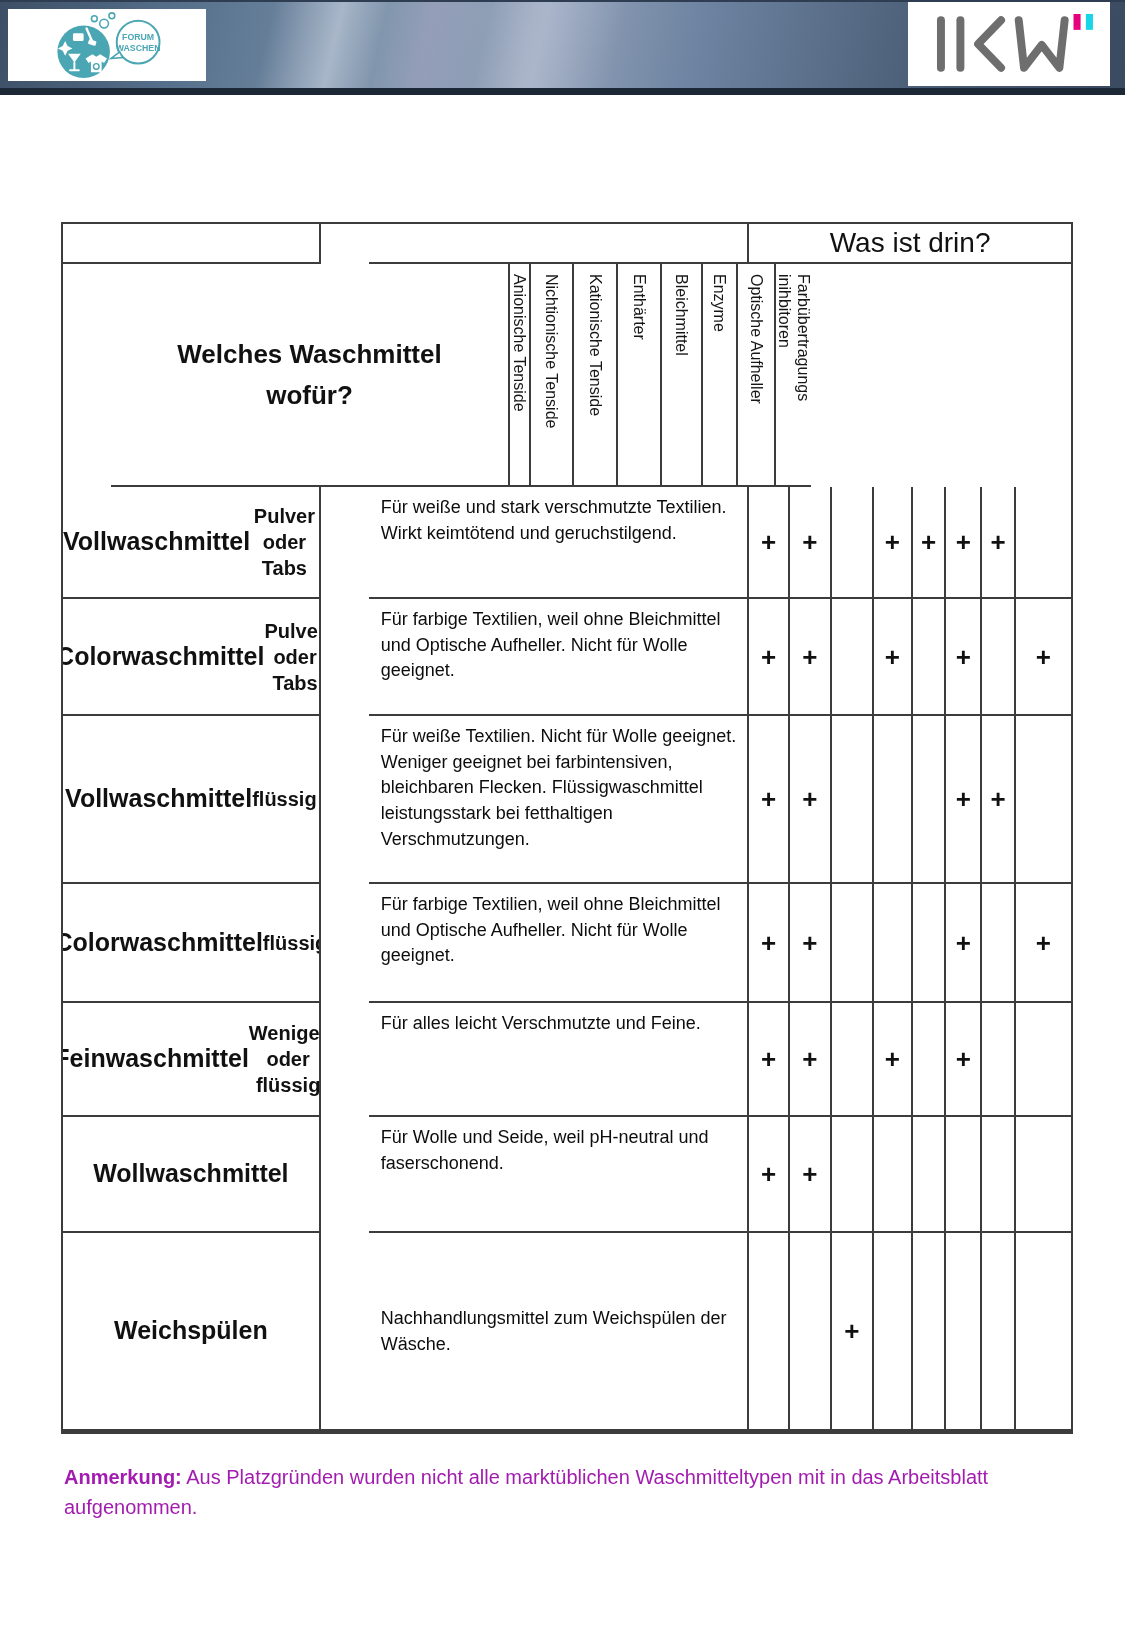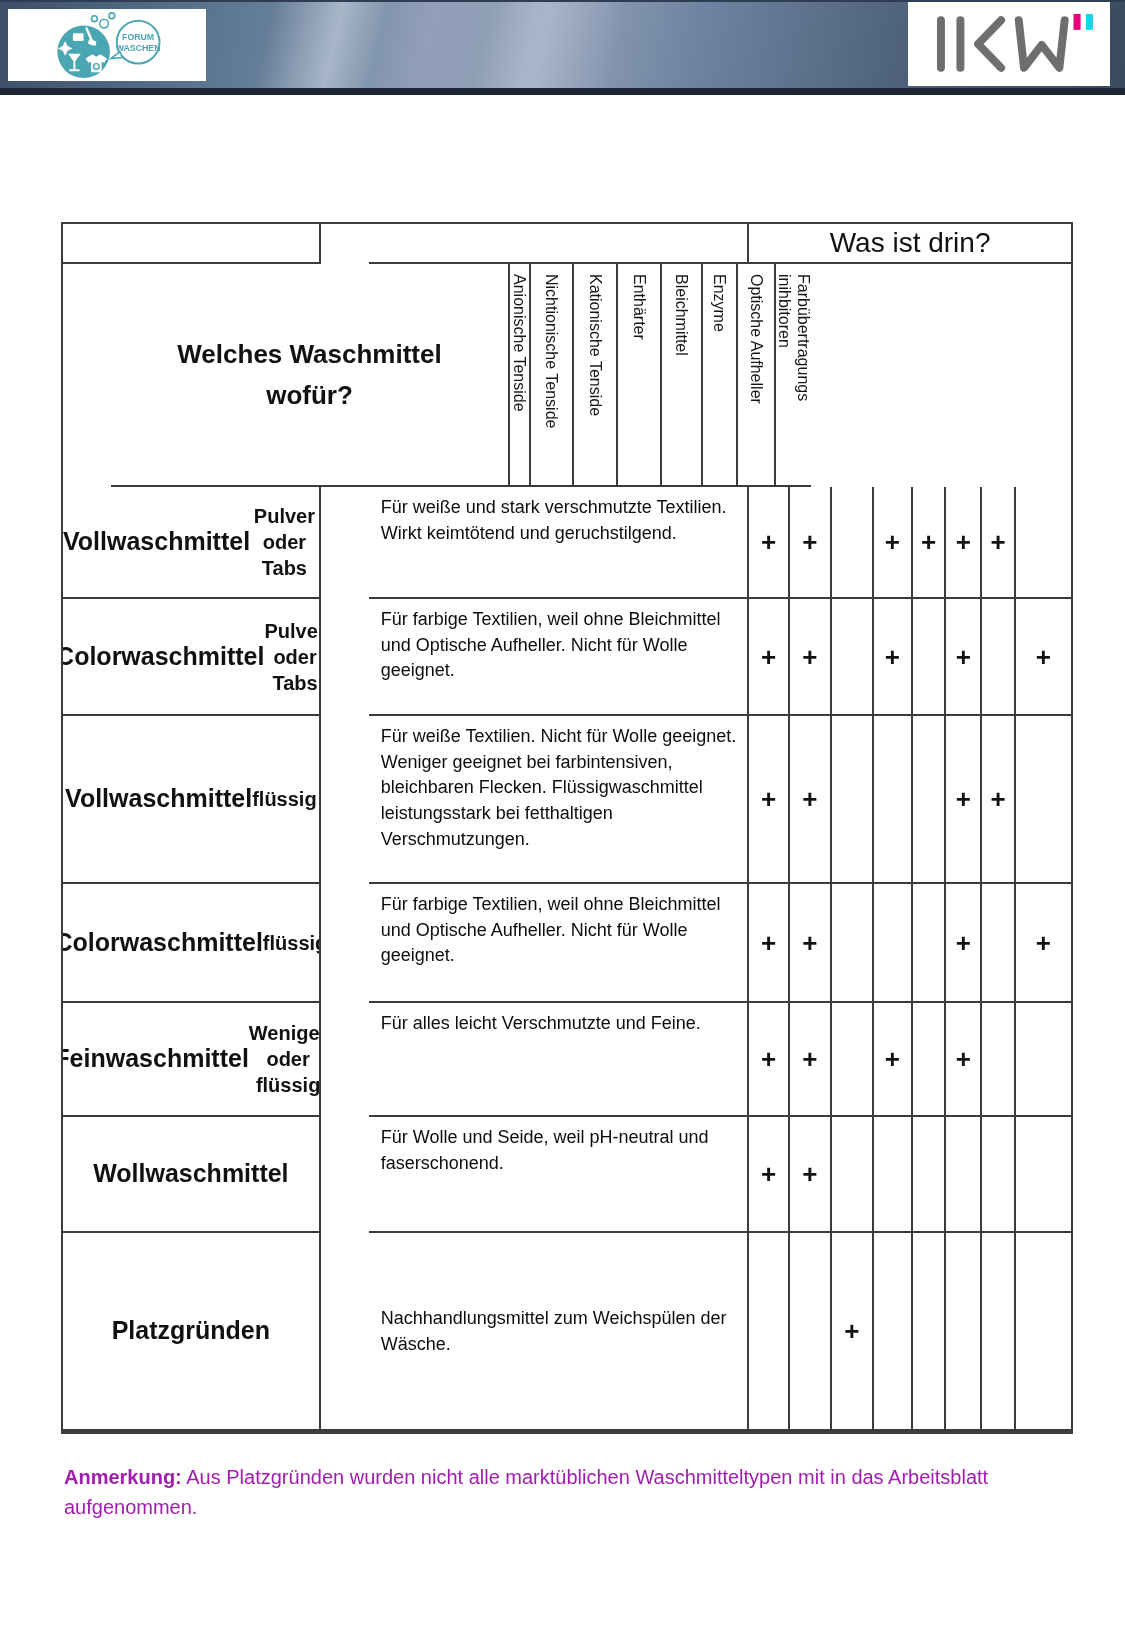--- a/index.html
+++ b/index.html
@@ -314,21 +314,21 @@
       </div>
       <div class="cell mark"></div>
       <div class="cell mark"></div>
       <div class="cell mark"></div>
       <div class="cell mark"></div>
       <div class="cell mark"></div>
       <div class="cell mark"></div>
     </div>
     <div class="row ingcols" style="height: 196px;">
       <div class="cell p-col product-cell">
-        <div class="prod-name">Platzgründen</div>
+        <div class="prod-name">Weichspülen</div>
       </div>
       <div class="cell d-col desc-cell">
         <div class="desc-text">Nachhandlungsmittel zum Weichspülen der Wäsche.</div>
       </div>
       <div class="cell mark"></div>
       <div class="cell mark"></div>
       <div class="cell mark">
         <span class="plus">+</span>
       </div>
       <div class="cell mark"></div>

